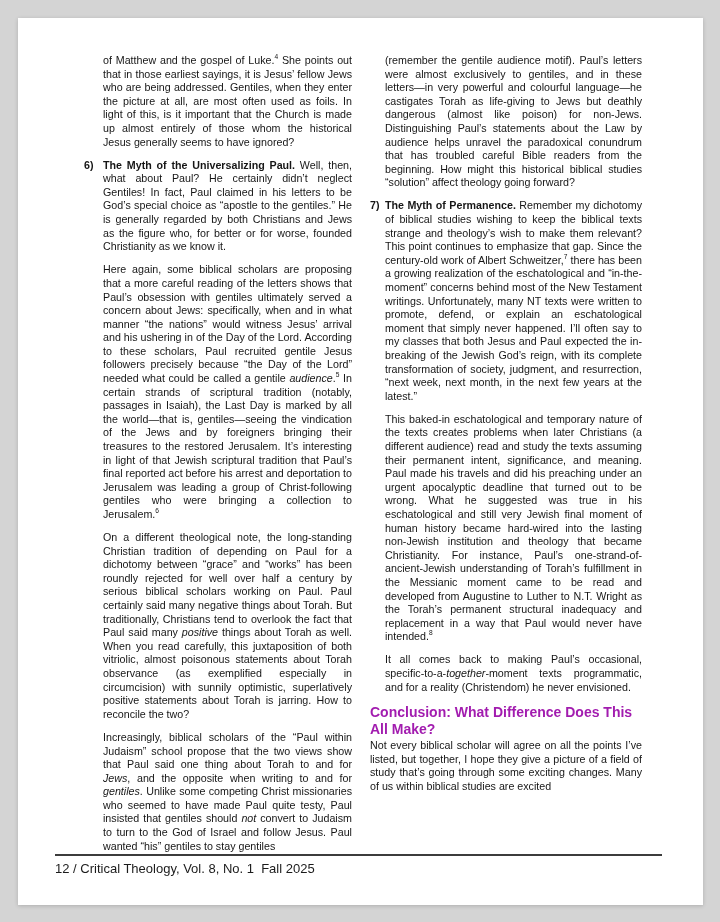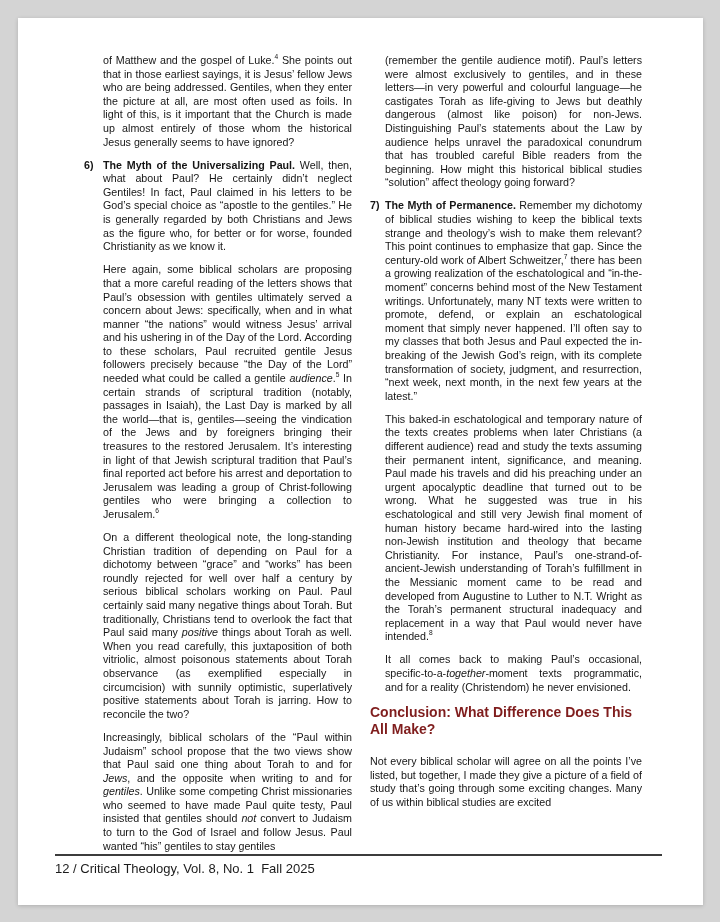--- a/index.html
+++ b/index.html
@@ -55,22 +55,22 @@
   .para sup {
     font-size: 0.62em;
     line-height: 0;
     vertical-align: super;
   }
 
   .heading {
     font-size: 14px;
     line-height: 17px;
     font-weight: bold;
-    margin: 10px 0 17px 0;
-    color: #7f1d1d;
+    margin: 10px 0 1px 0;
+    color: #a21caf;
     text-align: left;
   }
 
   .footer-rule {
     position: absolute;
     left: 37px;
     top: 836px;
     width: 607px;
     height: 1.5px;
     background: #3c3c3c;
@@ -95,17 +95,17 @@
       <p class="para indent"><span>Here again, some biblical scholars are proposing that a more careful reading of the letters shows that Paul’s obsession with gentiles ultimately served a concern about Jews: specifically, when and in what manner “the nations” would witness Jesus’ arrival and his ushering in of the Day of the Lord. According to these scholars, Paul recruited gentile Jesus followers precisely because “the Day of the Lord” needed what could be called a gentile <i>audience</i>.<sup>5</sup> In certain strands of scriptural tradition (notably, passages in Isaiah), the Last Day is marked by all the world—that is, gentiles—seeing the vindication of the Jews and by foreigners bringing their treasures to the restored Jerusalem. It’s interesting in light of that Jewish scriptural tradition that Paul’s final reported act before his arrest and deportation to Jerusalem was leading a group of Christ-following gentiles who were bringing a collection to Jerusalem.<sup>6</sup></span></p>
       <p class="para indent"><span>On a different theological note, the long-standing Christian tradition of depending on Paul for a dichotomy between “grace” and “works” has been roundly rejected for well over half a century by serious biblical scholars working on Paul. Paul certainly said many negative things about Torah. But traditionally, Christians tend to overlook the fact that Paul said many <i>positive</i> things about Torah as well. When you read carefully, this juxtaposition of both vitriolic, almost poisonous statements about Torah observance (as exemplified especially in circumcision) with sunnily optimistic, superlatively positive statements about Torah is jarring. How to reconcile the two?</span></p>
       <p class="para indent"><span>Increasingly, biblical scholars of the “Paul within Judaism” school propose that the two views show that Paul said one thing about Torah to and for <i>Jews</i>, and the opposite when writing to and for <i>gentiles</i>. Unlike some competing Christ missionaries who seemed to have made Paul quite testy, Paul insisted that gentiles should <i>not</i> convert to Judaism to turn to the God of Israel and follow Jesus. Paul wanted “his” gentiles to stay gentiles</span></p>
     </div>
   <div class="column column-right">
       <p class="para indent"><span>(remember the gentile audience motif). Paul’s letters were almost exclusively to gentiles, and in these letters—in very powerful and colourful language—he castigates Torah as life-giving to Jews but deathly dangerous (almost like poison) for non-Jews. Distinguishing Paul’s statements about the Law by audience helps unravel the paradoxical conundrum that has troubled careful Bible readers from the beginning. How might this historical biblical studies “solution” affect theology going forward?</span></p>
       <p class="para indent list-item"><span class="item-num">7)</span><span><b>The Myth of Permanence.</b> Remember my dichotomy of biblical studies wishing to keep the biblical texts strange and theology’s wish to make them relevant? This point continues to emphasize that gap. Since the century-old work of Albert Schweitzer,<sup>7</sup> there has been a growing realization of the eschatological and “in-the-moment” concerns behind most of the New Testament writings. Unfortunately, many NT texts were written to promote, defend, or explain an eschatological moment that simply never happened. I’ll often say to my classes that both Jesus and Paul expected the in-breaking of the Jewish God’s reign, with its complete transformation of society, judgment, and resurrection, “next week, next month, in the next few years at the latest.”</span></p>
       <p class="para indent"><span>This baked-in eschatological and temporary nature of the texts creates problems when later Christians (a different audience) read and study the texts assuming their permanent intent, significance, and meaning. Paul made his travels and did his preaching under an urgent apocalyptic deadline that turned out to be wrong. What he suggested was true in his eschatological and still very Jewish final moment of human history became hard-wired into the lasting non-Jewish institution and theology that became Christianity. For instance, Paul’s one-strand-of-ancient-Jewish understanding of Torah’s fulfillment in the Messianic moment came to be read and developed from Augustine to Luther to N.T. Wright as the Torah’s permanent structural inadequacy and replacement in a way that Paul would never have intended.<sup>8</sup></span></p>
       <p class="para indent"><span>It all comes back to making Paul’s occasional, specific-to-a-<i>together</i>-moment texts programmatic, and for a reality (Christendom) he never envisioned.</span></p>
       <h2 class="heading"><span>Conclusion: What Difference Does This All Make?</span></h2>
-      <p class="para"><span>Not every biblical scholar will agree on all the points I’ve listed, but together, I made they give a picture of a field of study that’s going through some exciting changes. Many of us within biblical studies are excited</span></p>
+      <p class="para"><span>Not every biblical scholar will agree on all the points I’ve listed, but together, I hope they give a picture of a field of study that’s going through some exciting changes. Many of us within biblical studies are excited</span></p>
     </div>
   <div class="footer-rule"></div>
   <div class="page-footer">12 / Critical Theology, Vol. 8, No. 1  Fall 2025</div>
 </div>
 
 </body></html>

